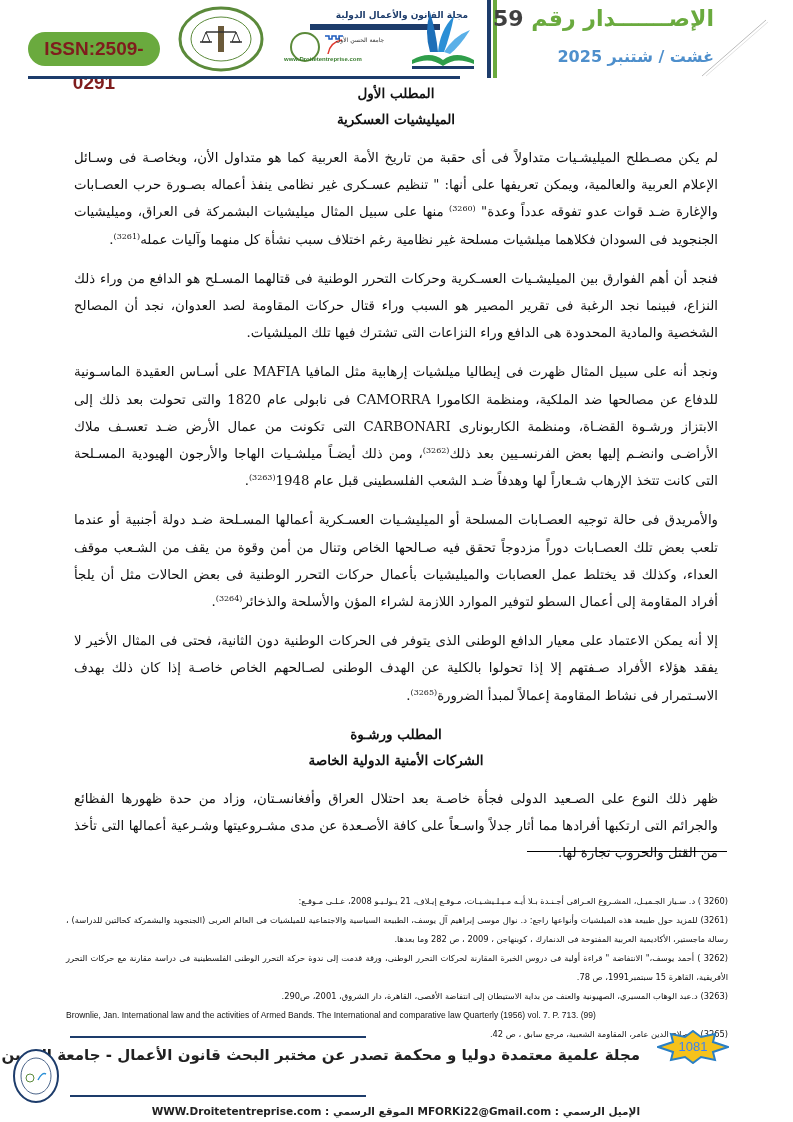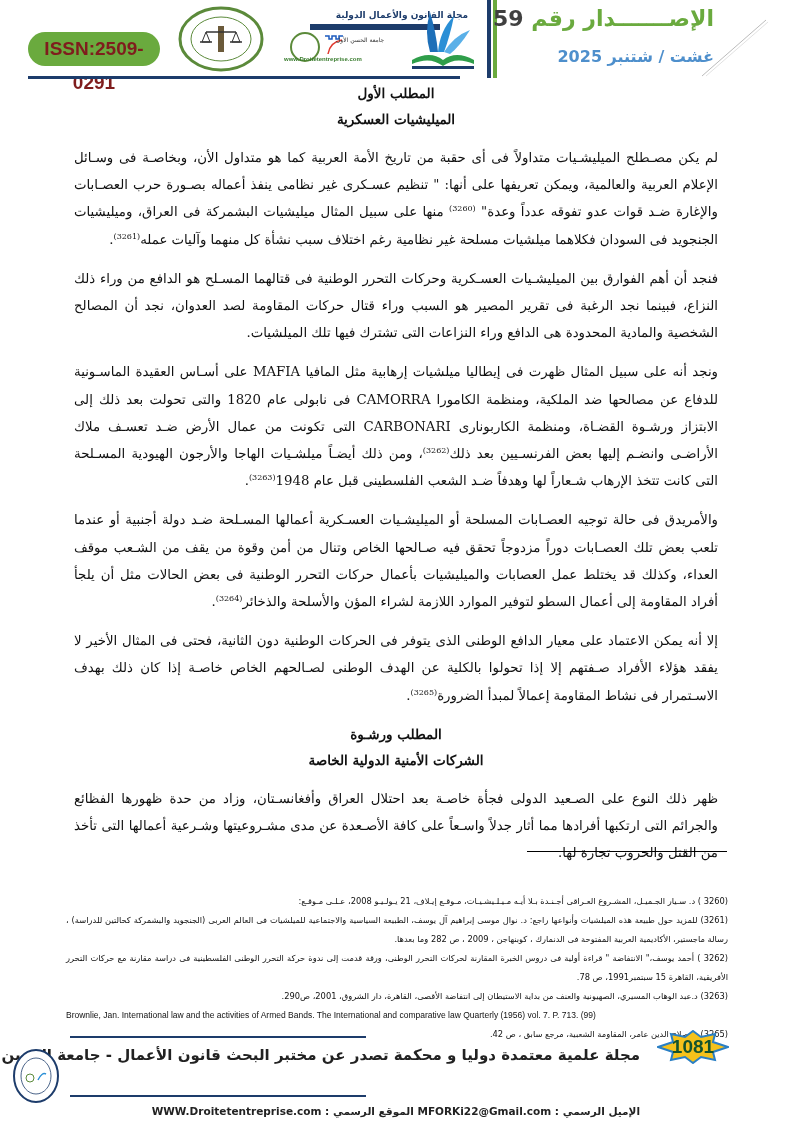--- a/index.html
+++ b/index.html
@@ -32,21 +32,21 @@
 
   
   .fn-rule { position:absolute; left:527px; top:851px; width:200px; height:1px; background:#000; }
   .fns { position:absolute; left:66px; top:857px; width:662px; direction:rtl; font-family:"DejaVu Sans", sans-serif; font-size:8.3px; line-height:19px; text-align:justify; color:#111;margin-top:35px; }
   .fn { margin:0; }
   .fn .url { text-decoration:underline; display:block; text-align:right; padding-right:0; direction:ltr; text-align:left; }
   .fn-ltr { direction:ltr; text-align:left; font-family:"Liberation Sans", sans-serif; font-size:8.5px; }
 
   
   .pg-badge { position:absolute; left:657px; top:1030px; width:72px; height:34px; }
-  .pg-num { position:absolute; left:657px; top:1030px; width:72px; height:34px; text-align:center; line-height:34px; font-family:"Liberation Sans", sans-serif; font-weight:bold; font-size:19px; color:#14532d; }
+  .pg-num { position:absolute; left:657px; top:1030px; width:72px; height:34px; text-align:center; line-height:34px; font-family:"Liberation Sans", sans-serif; font-weight:normal; font-size:13px; color:#3b82f6; }
   .ft-rule-top { position:absolute; left:70px; top:1036px; width:296px; height:2px; background:#1d3c6b; }
   .ft-rule-bot { position:absolute; left:70px; top:1095px; width:296px; height:2px; background:#1d3c6b; }
   .ft-line1 { position:absolute; left:68px; top:1046px; width:572px; direction:rtl; text-align:right; font-family:"DejaVu Sans", sans-serif; font-weight:bold; font-size:15px; color:#222; white-space:nowrap; }
   .ft-line2 { position:absolute; left:68px; top:1105px; width:572px; direction:rtl; text-align:right; font-family:"DejaVu Sans", sans-serif; font-weight:bold; font-size:10.5px; color:#222; white-space:nowrap; }
   .ft-seal { position:absolute; left:12px; top:1048px; width:48px; height:56px; }
 </style>
 </head>
 <body>
 
 <div class="hdr">

